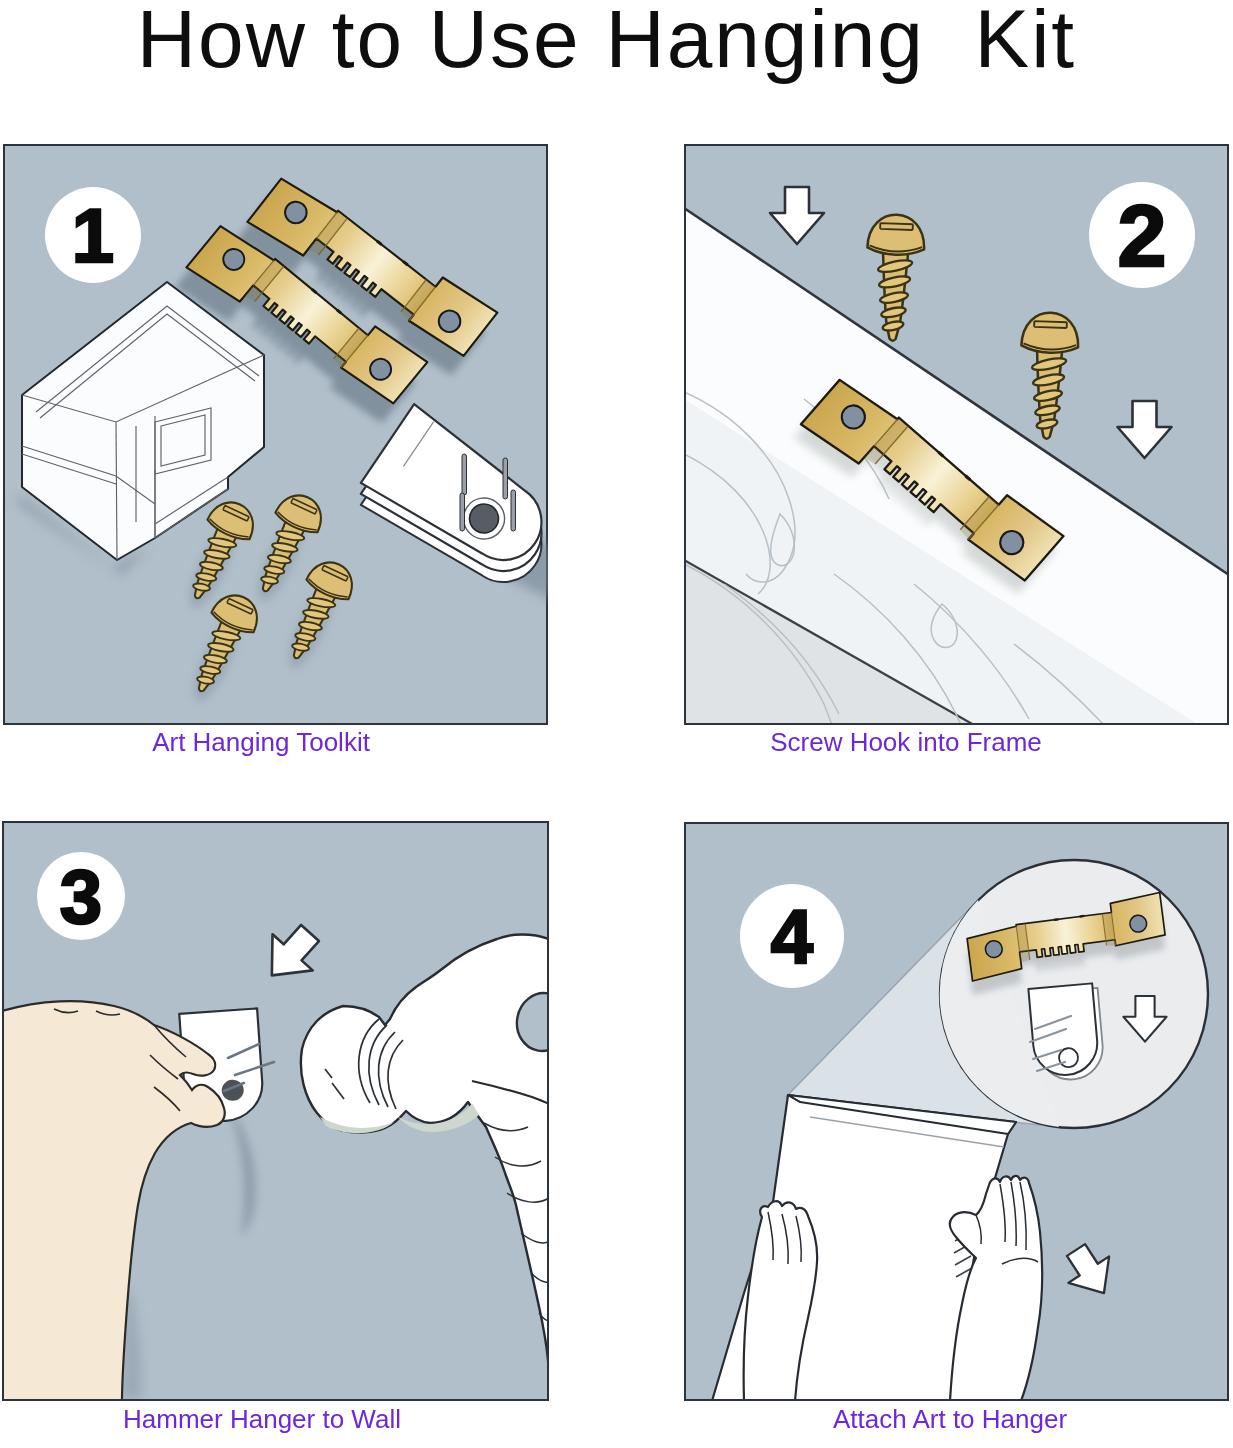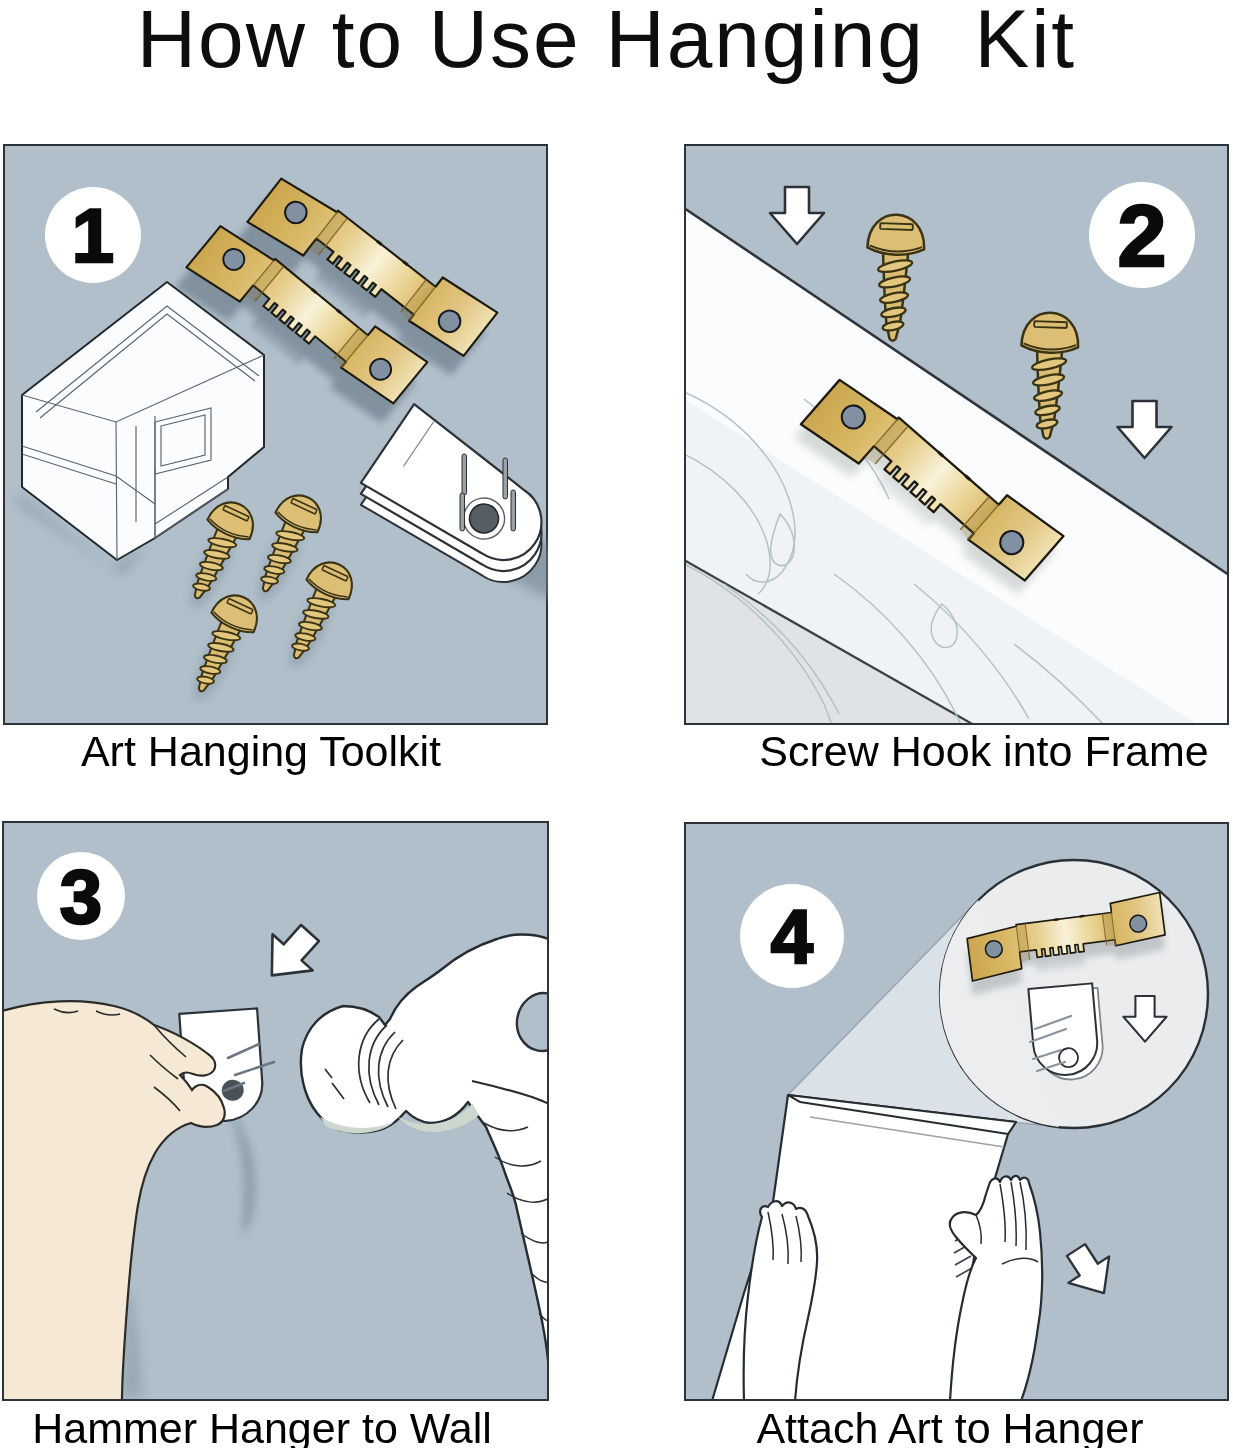--- a/index.html
+++ b/index.html
@@ -1,26 +1,26 @@
 <!DOCTYPE html>
 <html><head>
 <meta charset="utf-8">
 <style>
 html,body{margin:0;padding:0;background:#ffffff;}
 body{width:1233px;height:1448px;position:relative;overflow:hidden;font-family:"Liberation Sans",sans-serif;}
 .abs{position:absolute;}
 .title{left:-10px;top:-8px;width:1233px;text-align:center;font-size:82px;color:#0e0e0e;letter-spacing:2px;}
-.cap{font-size:43px;color:#000000;white-space:nowrap;transform:translateX(-50%);}
+.cap{font-size:26px;color:#6d28d9;white-space:nowrap;transform:translateX(-50%);}
 svg{position:absolute;display:block;}
 </style>
 </head>
 <body>
 <div class="abs title">How to Use Hanging&nbsp; Kit</div>
 <div class="abs cap" style="left:261px;top:727px;">Art Hanging Toolkit</div>
-<div class="abs cap" style="left:984px;top:727px;">Screw Hook into Frame</div>
+<div class="abs cap" style="left:906px;top:727px;">Screw Hook into Frame</div>
 <div class="abs cap" style="left:262px;top:1404px;text-align:center;">Hammer Hanger to Wall</div>
 <div class="abs cap" style="left:950px;top:1404px;text-align:center;">Attach Art to Hanger</div>
 <svg style="left:3px;top:144px" width="545" height="581" viewBox="0 0 545 581">
 <defs>
 <linearGradient id="goldG" x1="0" y1="0" x2="258" y2="0" gradientUnits="userSpaceOnUse">
 <stop offset="0" stop-color="#cba64f"></stop>
         <stop offset="0.2" stop-color="#d9b966"></stop>
 <stop offset="0.35" stop-color="#e6cd8c"></stop>
         <stop offset="0.5" stop-color="#f8f2d8"></stop>
 <stop offset="0.62" stop-color="#ecd79b"></stop>

